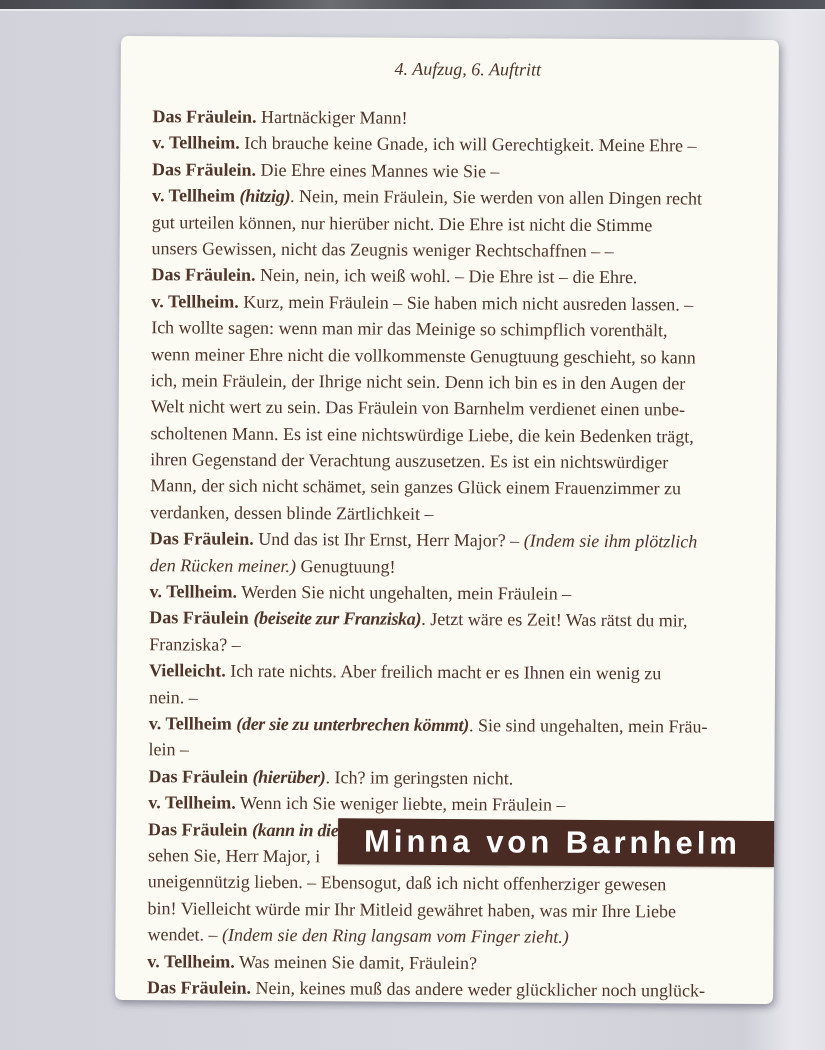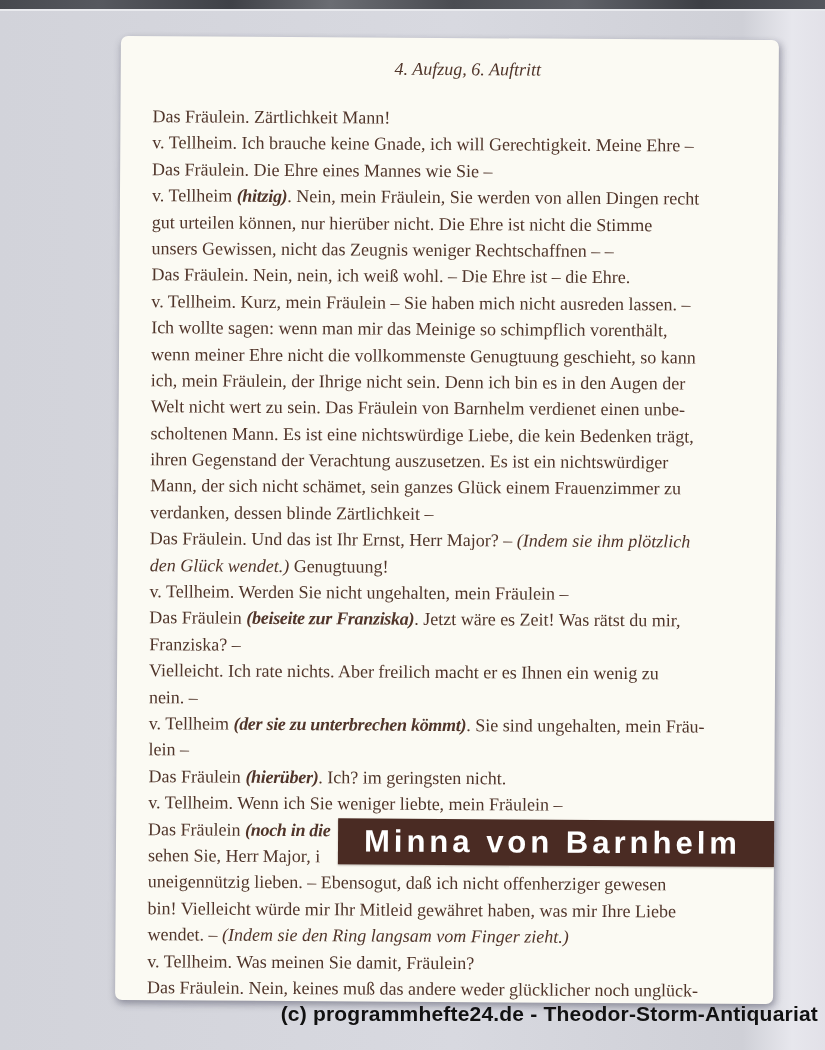--- a/index.html
+++ b/index.html
@@ -30,21 +30,21 @@
     color:var(--text_brown,#50352a);
   }
   .dialogue{
     position:absolute;left:32px;top:67px;width:600px;
     font-size:18px;color:var(--text_brown,#50352a);
   }
   .line{
     height:26.4px;line-height:26.4px;
     white-space:nowrap;overflow:visible;
   }
-  .seg-b{font-weight:normal;}
+  .seg-b{font-weight:bold;}
   .seg-i{font-style:italic;}
   .seg-bi{font-weight:bold;font-style:italic;letter-spacing:-0.3px;}
   .banner{
     position:absolute;left:222px;top:781px;width:436px;height:46px;
     background:var(--banner_bg,#4a2b23);
     display:flex;align-items:center;
     padding-left:26px;box-sizing:border-box;
     box-shadow:0 1px 2px rgba(40,20,10,.3);
   }
   .banner span{
@@ -65,55 +65,54 @@
 </head>
 <body>
 
 <div class="stage">
   <div class="top-band"></div>
 
   <div class="page">
     <div class="header">4. Aufzug, 6. Auftritt</div>
 
     <div class="dialogue">
-        <div class="line"><span class="seg-b">Das Fräulein.</span><span class="seg-n"> Zärtlichkeit Mann!</span></div>
+        <div class="line"><span class="seg-b">Das Fräulein.</span><span class="seg-n"> Hartnäckiger Mann!</span></div>
         <div class="line"><span class="seg-b">v. Tellheim.</span><span class="seg-n"> Ich brauche keine Gnade, ich will Gerechtigkeit. Meine Ehre –</span></div>
         <div class="line"><span class="seg-b">Das Fräulein.</span><span class="seg-n"> Die Ehre eines Mannes wie Sie –</span></div>
         <div class="line"><span class="seg-b">v. Tellheim </span><span class="seg-bi">(hitzig)</span><span class="seg-n">. Nein, mein Fräulein, Sie werden von allen Dingen recht</span></div>
         <div class="line"><span class="seg-n">gut urteilen können, nur hierüber nicht. Die Ehre ist nicht die Stimme</span></div>
         <div class="line"><span class="seg-n">unsers Gewissen, nicht das Zeugnis weniger Rechtschaffnen – –</span></div>
         <div class="line"><span class="seg-b">Das Fräulein.</span><span class="seg-n"> Nein, nein, ich weiß wohl. – Die Ehre ist – die Ehre.</span></div>
         <div class="line"><span class="seg-b">v. Tellheim.</span><span class="seg-n"> Kurz, mein Fräulein – Sie haben mich nicht ausreden lassen. –</span></div>
         <div class="line"><span class="seg-n">Ich wollte sagen: wenn man mir das Meinige so schimpflich vorenthält,</span></div>
         <div class="line"><span class="seg-n">wenn meiner Ehre nicht die vollkommenste Genugtuung geschieht, so kann</span></div>
         <div class="line"><span class="seg-n">ich, mein Fräulein, der Ihrige nicht sein. Denn ich bin es in den Augen der</span></div>
         <div class="line"><span class="seg-n">Welt nicht wert zu sein. Das Fräulein von Barnhelm verdienet einen unbe-</span></div>
         <div class="line"><span class="seg-n">scholtenen Mann. Es ist eine nichtswürdige Liebe, die kein Bedenken trägt,</span></div>
         <div class="line"><span class="seg-n">ihren Gegenstand der Verachtung auszusetzen. Es ist ein nichtswürdiger</span></div>
         <div class="line"><span class="seg-n">Mann, der sich nicht schämet, sein ganzes Glück einem Frauenzimmer zu</span></div>
         <div class="line"><span class="seg-n">verdanken, dessen blinde Zärtlichkeit –</span></div>
         <div class="line"><span class="seg-b">Das Fräulein.</span><span class="seg-n"> Und das ist Ihr Ernst, Herr Major? – </span><span class="seg-i">(Indem sie ihm plötzlich</span></div>
-        <div class="line"><span class="seg-i">den Glück wendet.)</span><span class="seg-n"> Genugtuung!</span></div>
+        <div class="line"><span class="seg-i">den Rücken meiner.)</span><span class="seg-n"> Genugtuung!</span></div>
         <div class="line"><span class="seg-b">v. Tellheim.</span><span class="seg-n"> Werden Sie nicht ungehalten, mein Fräulein –</span></div>
         <div class="line"><span class="seg-b">Das Fräulein </span><span class="seg-bi">(beiseite zur Franziska)</span><span class="seg-n">. Jetzt wäre es Zeit! Was rätst du mir,</span></div>
         <div class="line"><span class="seg-n">Franziska? –</span></div>
         <div class="line"><span class="seg-b">Vielleicht.</span><span class="seg-n"> Ich rate nichts. Aber freilich macht er es Ihnen ein wenig zu</span></div>
         <div class="line"><span class="seg-n">nein. –</span></div>
         <div class="line"><span class="seg-b">v. Tellheim </span><span class="seg-bi">(der sie zu unterbrechen kömmt)</span><span class="seg-n">. Sie sind ungehalten, mein Fräu-</span></div>
         <div class="line"><span class="seg-n">lein –</span></div>
         <div class="line"><span class="seg-b">Das Fräulein </span><span class="seg-bi">(hierüber)</span><span class="seg-n">. Ich? im geringsten nicht.</span></div>
         <div class="line"><span class="seg-b">v. Tellheim.</span><span class="seg-n"> Wenn ich Sie weniger liebte, mein Fräulein –</span></div>
-        <div class="line"><span class="seg-b">Das Fräulein </span><span class="seg-bi">(noch in die</span></div>
+        <div class="line"><span class="seg-b">Das Fräulein </span><span class="seg-bi">(kann in die</span></div>
         <div class="line"><span class="seg-n">sehen Sie, Herr Major, i</span></div>
         <div class="line"><span class="seg-n">uneigennützig lieben. – Ebensogut, daß ich nicht offenherziger gewesen</span></div>
         <div class="line"><span class="seg-n">bin! Vielleicht würde mir Ihr Mitleid gewähret haben, was mir Ihre Liebe</span></div>
         <div class="line"><span class="seg-n">wendet. – </span><span class="seg-i">(Indem sie den Ring langsam vom Finger zieht.)</span></div>
         <div class="line"><span class="seg-b">v. Tellheim.</span><span class="seg-n"> Was meinen Sie damit, Fräulein?</span></div>
         <div class="line"><span class="seg-b">Das Fräulein.</span><span class="seg-n"> Nein, keines muß das andere weder glücklicher noch unglück-</span></div>
       </div>
 
     <div class="banner">
       <span>Minna von Barnhelm</span>
     </div>
   </div>
 
-  <div class="watermark">(c) programmhefte24.de - Theodor-Storm-Antiquariat</div>
 </div>
 
 </body></html>

